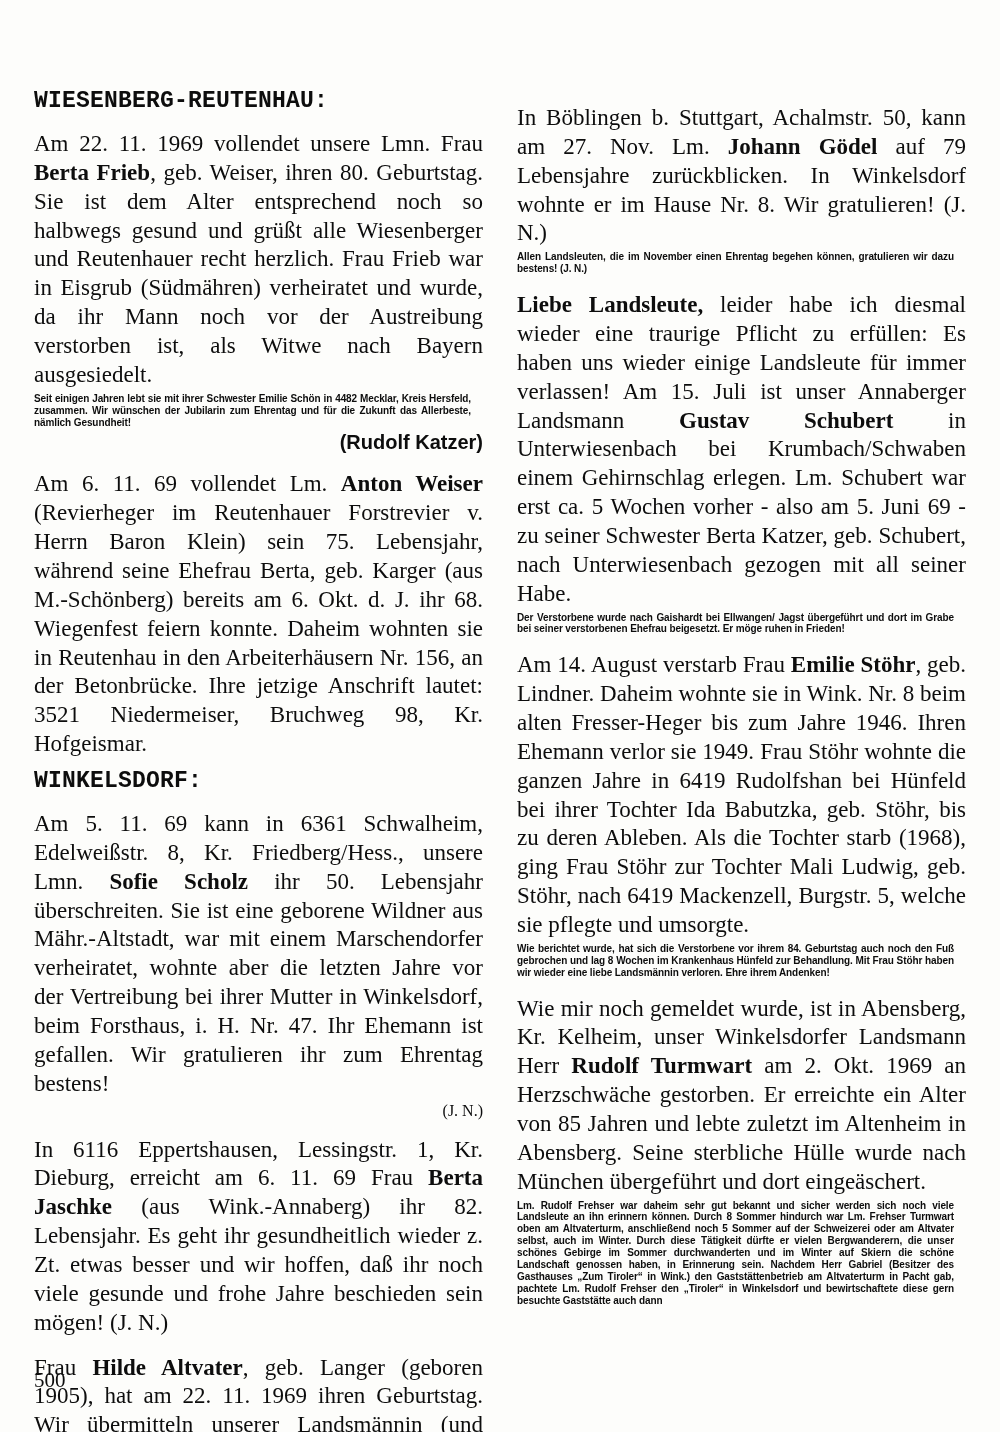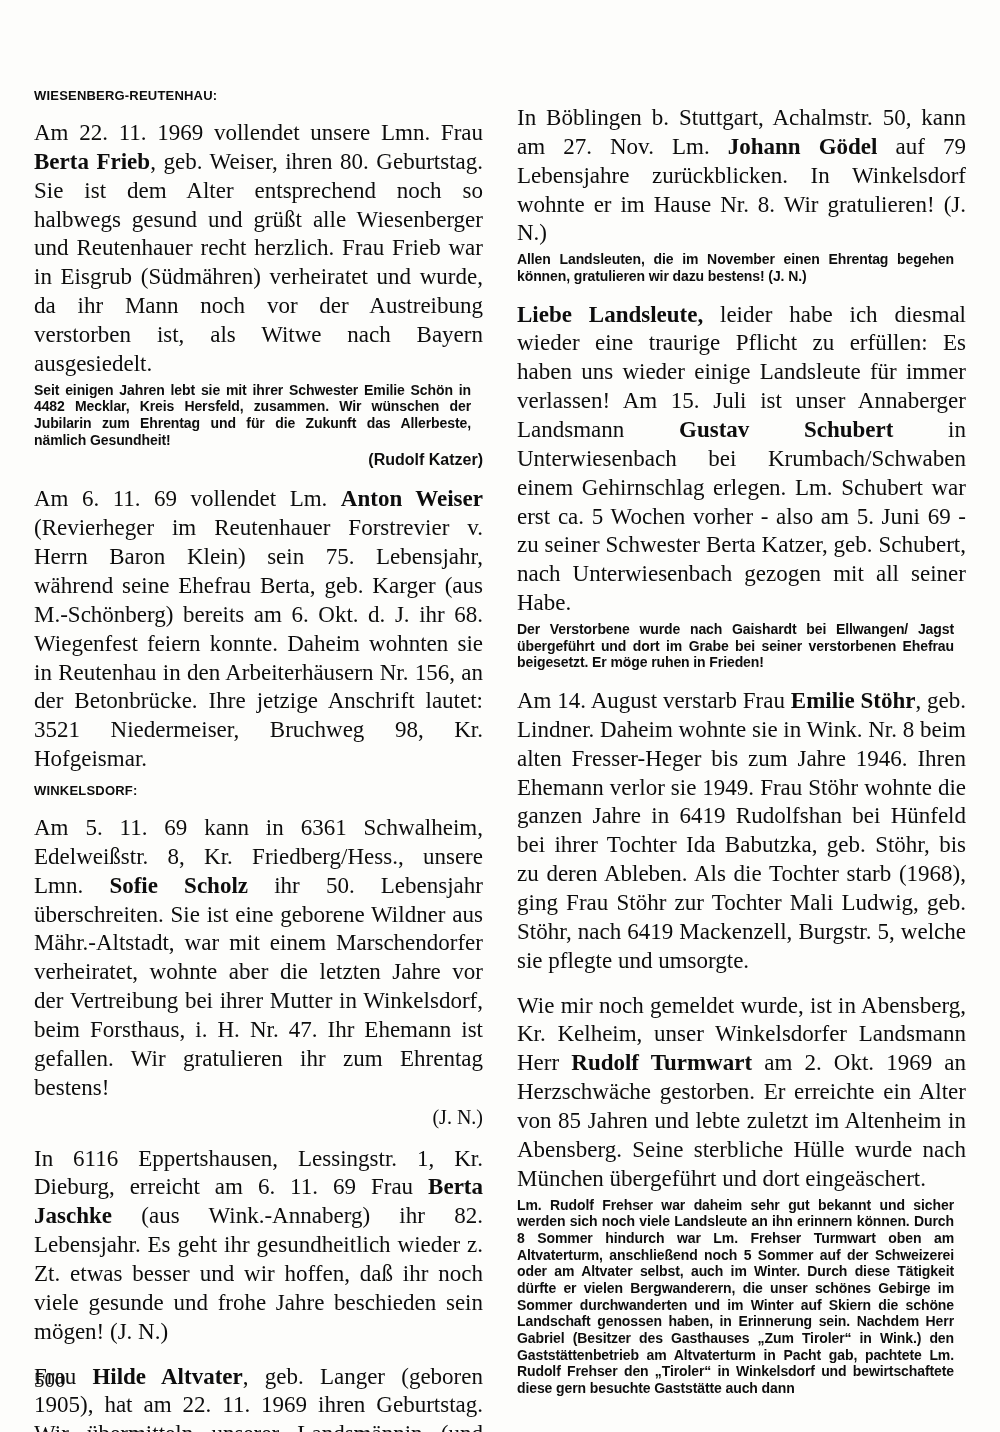--- a/index.html
+++ b/index.html
@@ -29,53 +29,53 @@
     width: 932px;
     display: flex;
     gap: 34px;
   }
   .col {
     width: 449px;
   }
   
   .head {
     font-weight: bold;
-    font-size: 13px;
+    font-size: 23px;
     letter-spacing: 0.2px;
     margin: 0 0 2px 0;
-    font-family: Liberation Sans, sans-serif;
+    font-family: Liberation Mono, monospace;
   }
   p.big {
     font-size: 23px;
     line-height: 1.255;
     margin: 16px 0 3px 0;
     text-align: justify;
     text-justify: inter-word;
     hyphens: manual;
   }
   p.small {
-    font-size: 14px;
+    font-size: 10px;
     line-height: 1.19;
     margin: 0 12px 3px 0;
     text-align: justify;
     font-family: "Liberation Sans", sans-serif;
     font-weight: bold;
     letter-spacing: -0.1px;
   }
   .sig {
-    font-size: 16px;
+    font-size: 20px;
     text-align: right;
     margin: 0 0 2px 0;
     font-family: "Liberation Sans", sans-serif;
     font-weight: bold;
   }
   .sig.serif {
     font-family: "Liberation Serif", serif;
     font-weight: normal;
-    font-size: 20px;
+    font-size: 16px;
   }
   b { font-weight: bold; }
   .pageno {
     position: absolute;
     left: 34px;
     top: 1368px;
     font-size: 21px;
     font-family: "Liberation Serif", serif;
     text-align: right;
   }
@@ -102,20 +102,21 @@
       <p class="big">Frau <b>Hilde Altvater</b>, geb. Langer (geboren 1905), hat am 22. 11. 1969 ihren Geburtstag. Wir übermitteln unserer Landsmännin (und Gasthofbesitzerin vom „Tiroler“ in Winkelsdorf) unsere besten Glückwünsche! Sie hat folgende Anschrift: 8212 Übersee, Hochplattenweg 4, Bayern. (J. N.)</p>
       <p class="big">Auf 60 Lebensjahre kann am 22. 11. in Unterwiesenbach bei Krumbach/Schwaben Frau <b>Berta Katzer</b>, geb. Schubert (fr. Wink.-Annaberg Nr. 65) zurückblicken. Auch ihr beste Glückwünsche! (J. N.)</p>
     </div>
 
     <div class="col">
       <p class="big">In Böblingen b. Stuttgart, Achalmstr. 50, kann am 27. Nov. Lm. <b>Johann Gödel</b> auf 79 Lebensjahre zurückblicken. In Winkelsdorf wohnte er im Hause Nr. 8. Wir gratulieren! (J. N.)</p>
       <p class="small">Allen Landsleuten, die im November einen Ehrentag begehen können, gratulieren wir dazu bestens! (J. N.)</p>
       <p class="big"><b>Liebe Landsleute,</b> leider habe ich diesmal wieder eine traurige Pflicht zu erfüllen: Es haben uns wieder einige Landsleute für immer verlassen! Am 15. Juli ist unser Annaberger Landsmann <b>Gustav Schubert</b> in Unterwiesenbach bei Krumbach/Schwaben einem Gehirnschlag erlegen. Lm. Schubert war erst ca. 5 Wochen vorher - also am 5. Juni 69 - zu seiner Schwester Berta Katzer, geb. Schubert, nach Unterwiesenbach gezogen mit all seiner Habe.</p>
       <p class="small">Der Verstorbene wurde nach Gaishardt bei Ellwangen/ Jagst übergeführt und dort im Grabe bei seiner verstorbenen Ehefrau beigesetzt. Er möge ruhen in Frieden!</p>
       <p class="big">Am 14. August verstarb Frau <b>Emilie Stöhr</b>, geb. Lindner. Daheim wohnte sie in Wink. Nr. 8 beim alten Fresser-Heger bis zum Jahre 1946. Ihren Ehemann verlor sie 1949. Frau Stöhr wohnte die ganzen Jahre in 6419 Rudolfshan bei Hünfeld bei ihrer Tochter Ida Babutzka, geb. Stöhr, bis zu deren Ableben. Als die Tochter starb (1968), ging Frau Stöhr zur Tochter Mali Ludwig, geb. Stöhr, nach 6419 Mackenzell, Burgstr. 5, welche sie pflegte und umsorgte.</p>
+      <p class="small">Wie berichtet wurde, hat sich die Verstorbene vor ihrem 84. Geburtstag auch noch den Fuß gebrochen und lag 8 Wochen im Krankenhaus Hünfeld zur Behandlung. Mit Frau Stöhr haben wir wieder eine liebe Landsmännin verloren. Ehre ihrem Andenken!</p>
       <p class="big">Wie mir noch gemeldet wurde, ist in Abensberg, Kr. Kelheim, unser Winkelsdorfer Landsmann Herr <b>Rudolf Turmwart</b> am 2. Okt. 1969 an Herzschwäche gestorben. Er erreichte ein Alter von 85 Jahren und lebte zuletzt im Altenheim in Abensberg. Seine sterbliche Hülle wurde nach München übergeführt und dort eingeäschert.</p>
       <p class="small">Lm. Rudolf Frehser war daheim sehr gut bekannt und sicher werden sich noch viele Landsleute an ihn erinnern können. Durch 8 Sommer hindurch war Lm. Frehser Turmwart oben am Altvaterturm, anschließend noch 5 Sommer auf der Schweizerei oder am Altvater selbst, auch im Winter. Durch diese Tätigkeit dürfte er vielen Bergwanderern, die unser schönes Gebirge im Sommer durchwanderten und im Winter auf Skiern die schöne Landschaft genossen haben, in Erinnerung sein. Nachdem Herr Gabriel (Besitzer des Gasthauses „Zum Tiroler“ in Wink.) den Gaststättenbetrieb am Altvaterturm in Pacht gab, pachtete Lm. Rudolf Frehser den „Tiroler“ in Winkelsdorf und bewirtschaftete diese gern besuchte Gaststätte auch dann</p>
     </div>
 
   </div>
 
   <div class="pageno">500</div>
 </div>
 
 </body></html>

